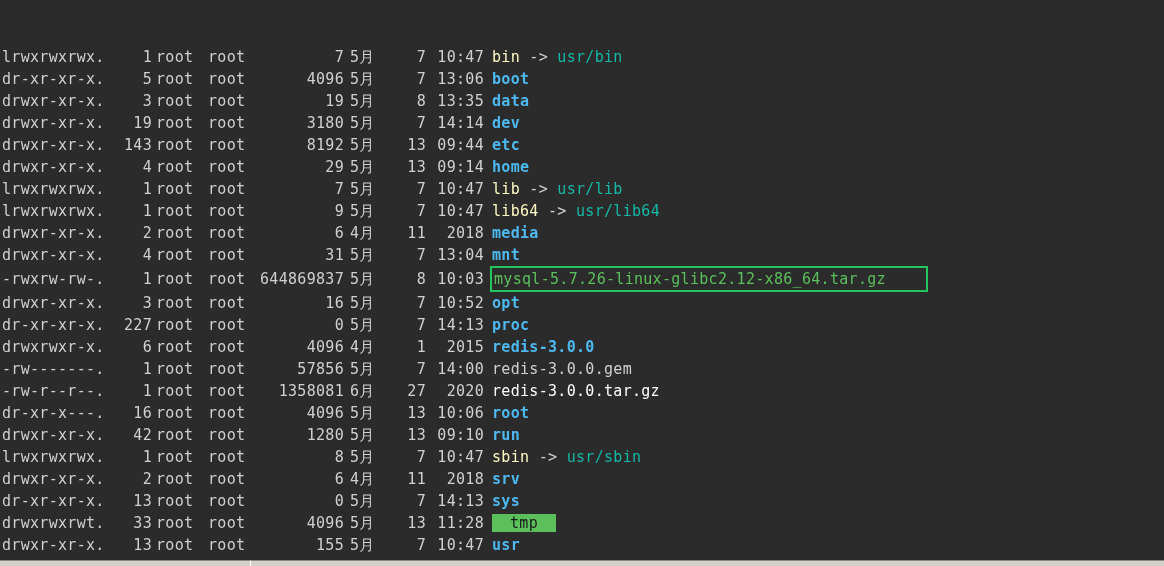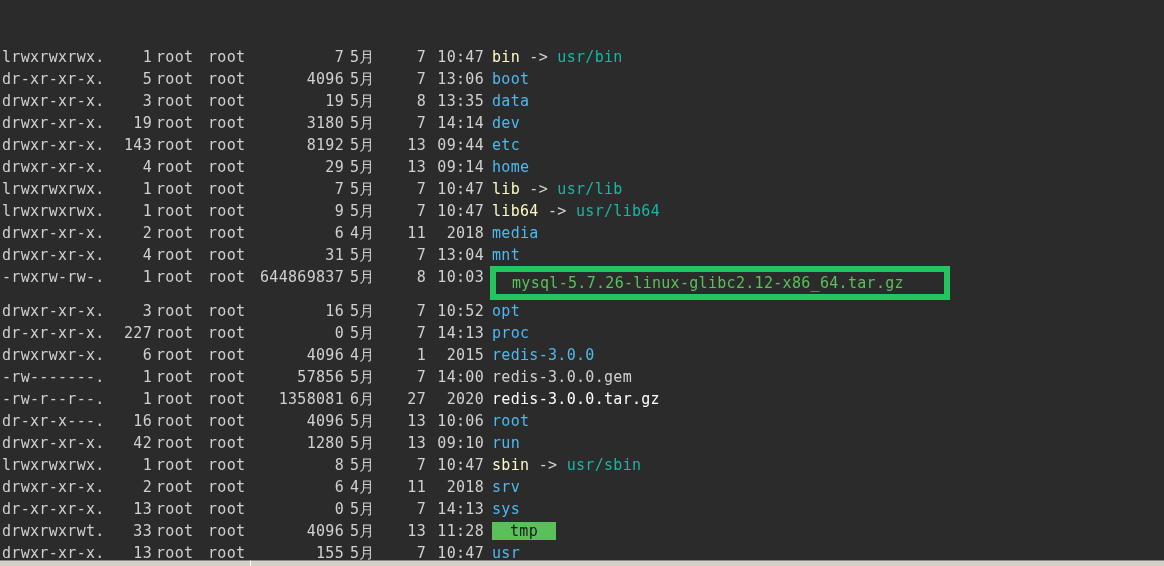--- a/index.html
+++ b/index.html
@@ -15,21 +15,21 @@
     line-height: 22px;
     letter-spacing: 0.3px;
   }
   .terminal {
     padding: 2px 0 0 0;
     white-space: pre;
     position: relative;
   }
   .row {
     display: flex;
-    align-items: flex-start;
+    align-items: center;
     padding-left: 2px;
   }
   .perms {
     width: 106px;
     display: inline-block;
   }
   .links {
     width: 44px;
     text-align: right;
     display: inline-block;
@@ -61,35 +61,35 @@
   }
   .time {
     width: 58px;
     text-align: right;
     display: inline-block;
   }
   .name {
     display: inline-block;
     padding-left: 8px;
   }
-  .dir { color: #4db9f0; }
+  .dir { color: #4db9f0; font-weight: bold; }
   .link-name { color: #fef9c3; }
   .link-target { color: #14b8a6; }
   .arrow { color: #d0d0d0; }
   .exec { color: #5bc05b; }
   .archive { color: #ffffff; }
   .plain { color: #d0d0d0; }
   .highlight-bg {
     background: #5bc05b;
     color: #1a1a1a;
     padding: 0 18px;
   }
   .red-box {
-    border: 6px solid #22c55e;
-    padding: 0 16px;
+    border: 2px solid #22c55e;
+    padding: 0 2px;
     margin-left: 6px;
   }
   .footer-bar {
     position: absolute;
     bottom: 0;
     left: 0;
     width: 1164px;
     height: 6px;
     display: flex;
   }

